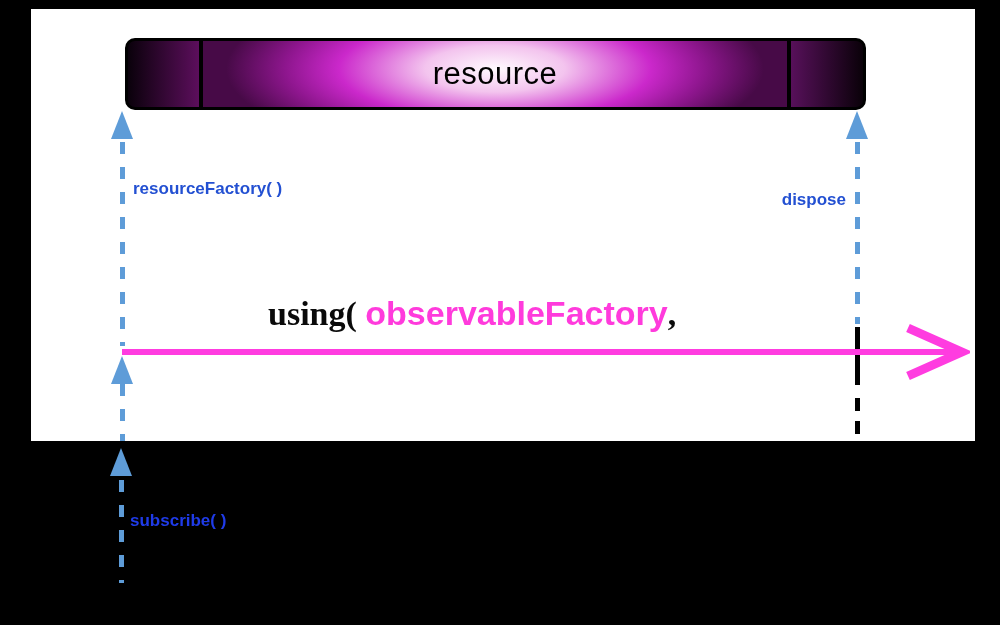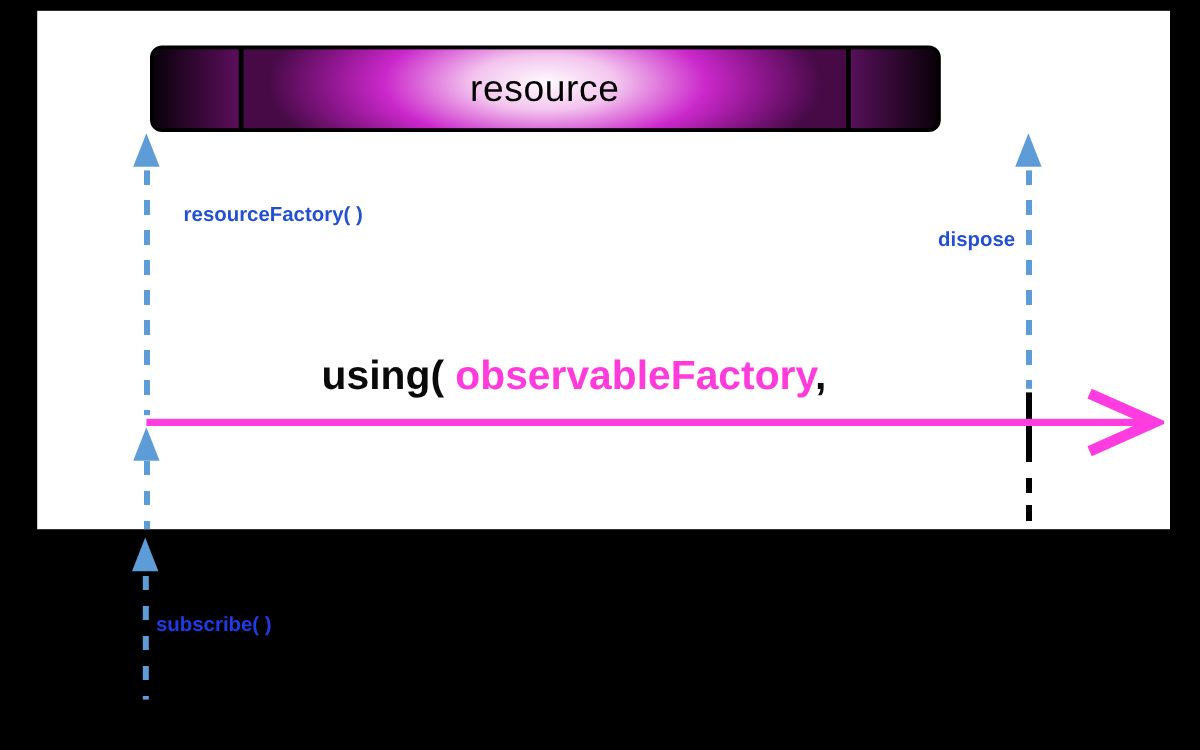--- a/index.html
+++ b/index.html
@@ -16,21 +16,21 @@
   html,body{margin:0;padding:0;background:#000;}
   .stage{
     position:relative;width:1000px;height:625px;overflow:hidden;
     background:var(--c-background);
     font-family:"Liberation Sans", sans-serif;
   }
   .panel{position:absolute;left:31px;top:9px;width:944px;height:432px;background:var(--c-panel);}
 
   
   .resource-bar{
-    position:absolute;left:125px;top:38px;width:659px;height:72px;
+    position:absolute;left:125px;top:38px;width:741px;height:72px;
     border:3px solid #000;border-radius:10px;overflow:hidden;
     display:flex;box-sizing:border-box;background:#000;
   }
   .seg{height:100%;}
   .seg-left{width:71px;background:linear-gradient(to right,#0a010b,#5c0e5c);}
   .seg-right{width:72px;background:linear-gradient(to right,#57105a,#0a0109);}
   .seg-mid{
     flex:1;display:flex;align-items:center;justify-content:center;
     background:radial-gradient(ellipse 46% 135% at 50% 42%,
       #fffafe 0%, #f3c4ee 26%, #cb28cb 58%, #8e168e 78%, #470a47 100%);
@@ -67,31 +67,31 @@
 
   
   .timeline{position:absolute;left:122px;top:349px;width:833px;height:6px;background:var(--c-magenta);}
   .timeline-head{position:absolute;left:900px;top:320px;}
 
   
   .lbl{
     position:absolute;font-size:17px;font-weight:bold;color:var(--c-label_blue);
     white-space:nowrap;line-height:20px;
   }
-  .lbl-resource-factory{left:133px;top:169px;margin-left:20px;}
+  .lbl-resource-factory{left:133px;top:179px;}
   .lbl-dispose{left:740px;top:170px;width:106px;text-align:right;margin-top:20px;}
   .lbl-observable-factory{left:133px;top:383px;}
   .lbl-subscribe{left:130px;top:511px;color:var(--c-subscribe_blue);}
 
   
   .using{
     position:absolute;left:268px;top:206px;
     font-size:34px;font-weight:bold;line-height:43px;white-space:pre;
   }
-  .u-black{color:var(--c-ink);}
+  .u-black{color:var(--c-ink);font-family:Liberation Serif, serif;}
   .u-pink{color:var(--c-pink_text);}
   .u-purple{color:var(--c-purple_text);}
   .u-hidden{visibility:hidden;}
 </style>
 </head>
 <body>
 
 <div class="stage">
 
   <div class="panel"></div>

